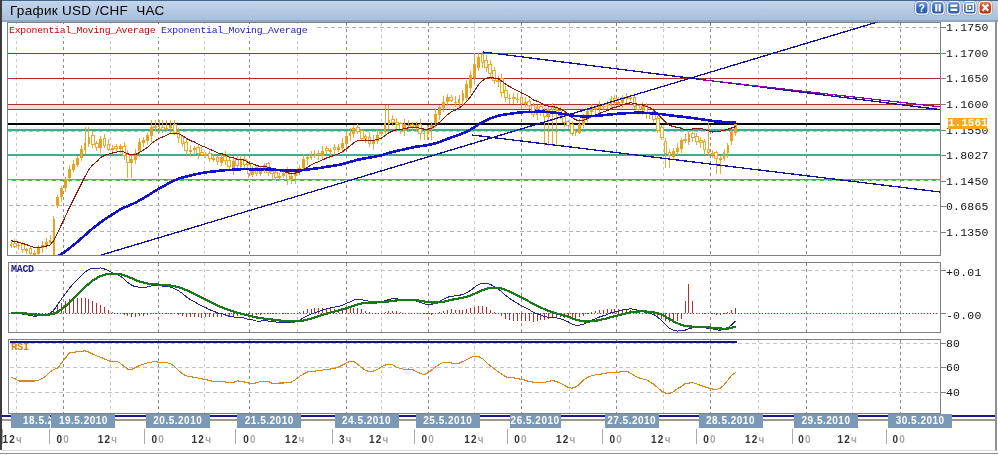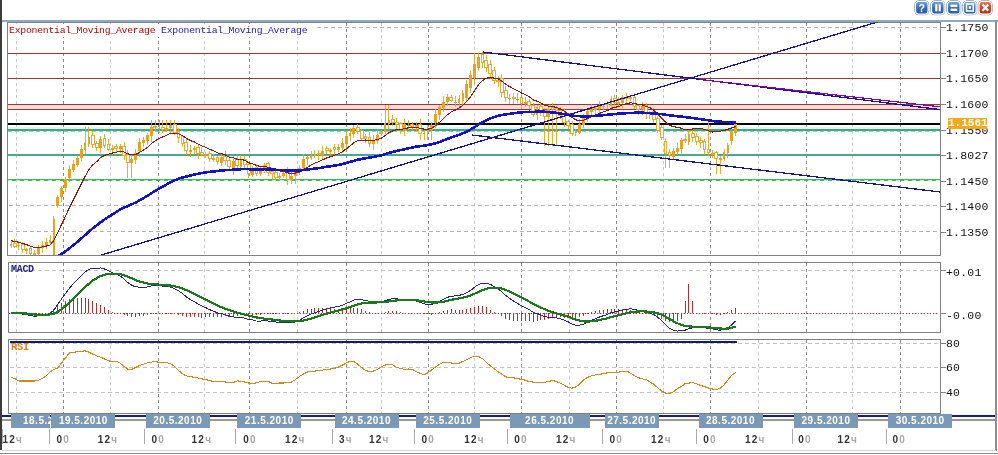--- a/index.html
+++ b/index.html
@@ -736,35 +736,35 @@
 <div class="leg" style="left:161px;color:#2020c0">Exponential_Moving_Average</div>
 <div id="mlab">MACD</div>
 <div id="rlab">RSI</div>
 <div class="plab" style="top:21.2px">1.1750</div>
 <div class="plab" style="top:46.8px">1.1700</div>
 <div class="plab" style="top:72.4px">1.1650</div>
 <div class="plab" style="top:98.0px">1.1600</div>
 <div class="plab" style="top:123.6px">1.1550</div>
 <div class="plab" style="top:149.2px">1.8027</div>
 <div class="plab" style="top:174.8px">1.1450</div>
-<div class="plab" style="top:200.4px">1.1400</div>
+<div class="plab" style="top:200.4px">0.6865</div>
 <div class="plab" style="top:226.0px">1.1350</div>
 <div class="plab" style="top:266.0px">+0.01</div>
 <div class="plab" style="top:309.0px">-0.00</div>
 <div class="plab" style="top:337.1px">80</div>
 <div class="plab" style="top:361.3px">60</div>
 <div class="plab" style="top:385.5px">40</div>
 <div id="ptag">1.1561</div>
 <div class="dbox" style="left:11px;width:38.6px"><span style="margin-left:12px">18.5.2</span></div>
 <div class="dbox" style="left:51.4px;width:64px">19.5.2010</div>
 <div class="dbox" style="left:145.8px;width:64px">20.5.2010</div>
 <div class="dbox" style="left:237.3px;width:64px">21.5.2010</div>
 <div class="dbox" style="left:334.5px;width:64px">24.5.2010</div>
 <div class="dbox" style="left:415.8px;width:64px">25.5.2010</div>
-<div class="dbox" style="left:509.6px;width:80px">26.5.2010</div>
+<div class="dbox" style="left:509.6px;width:51px">26.5.2010</div>
 <div class="dbox" style="left:604.7px;width:54px">27.5.2010</div>
 <div class="dbox" style="left:698.5px;width:64px">28.5.2010</div>
 <div class="dbox" style="left:794.0px;width:64px">29.5.2010</div>
 <div class="dbox" style="left:888.2px;width:64px">30.5.2010</div>
 <div class="tlab" style="left:2.5px"><b>12</b><i>ч</i></div>
 <div class="tlab" style="left:56.4px"><b>0</b><i>0</i></div>
 <div class="tlab" style="left:97.7px"><b>12</b><i>ч</i></div>
 <div class="tlab" style="left:151.6px"><b>0</b><i>0</i></div>
 <div class="tlab" style="left:191.6px"><b>12</b><i>ч</i></div>
 <div class="tlab" style="left:243.2px"><b>0</b><i>0</i></div>
@@ -775,20 +775,23 @@
 <div class="tlab" style="left:464.2px"><b>12</b><i>ч</i></div>
 <div class="tlab" style="left:514.3px"><b>0</b><i>0</i></div>
 <div class="tlab" style="left:556.0px"><b>12</b><i>ч</i></div>
 <div class="tlab" style="left:609.4px"><b>0</b><i>0</i></div>
 <div class="tlab" style="left:651.1px"><b>12</b><i>ч</i></div>
 <div class="tlab" style="left:703.2px"><b>0</b><i>0</i></div>
 <div class="tlab" style="left:744.9px"><b>12</b><i>ч</i></div>
 <div class="tlab" style="left:798.2px"><b>0</b><i>0</i></div>
 <div class="tlab" style="left:837.5px"><b>12</b><i>ч</i></div>
 <div class="tlab" style="left:892.4px"><b>0</b><i>0</i></div>
+<div id="tbar">
+      <span class="txt">График USD /CHF&nbsp; ЧАС</span>
+    </div>
 <div id="tbar2"></div>
 <svg width="90" height="17" viewBox="0 0 90 17" style="position:absolute;left:913px;top:0px">
  <defs>
   <linearGradient id="bg1" x1="0" y1="0" x2="0" y2="1">
    <stop offset="0" stop-color="#7aa6de"></stop>
           <stop offset="0.5" stop-color="#3a6cb4"></stop>
           <stop offset="1" stop-color="#2a5aa0"></stop>
   </linearGradient>
   <linearGradient id="bg2" x1="0" y1="0" x2="0" y2="1">
    <stop offset="0" stop-color="#e8835e"></stop>

